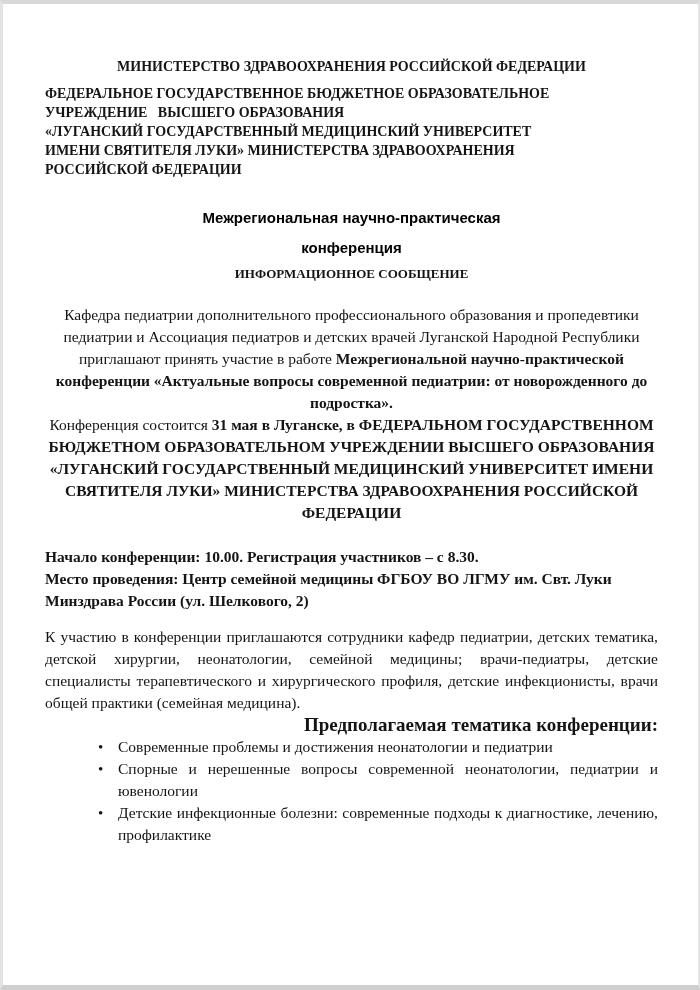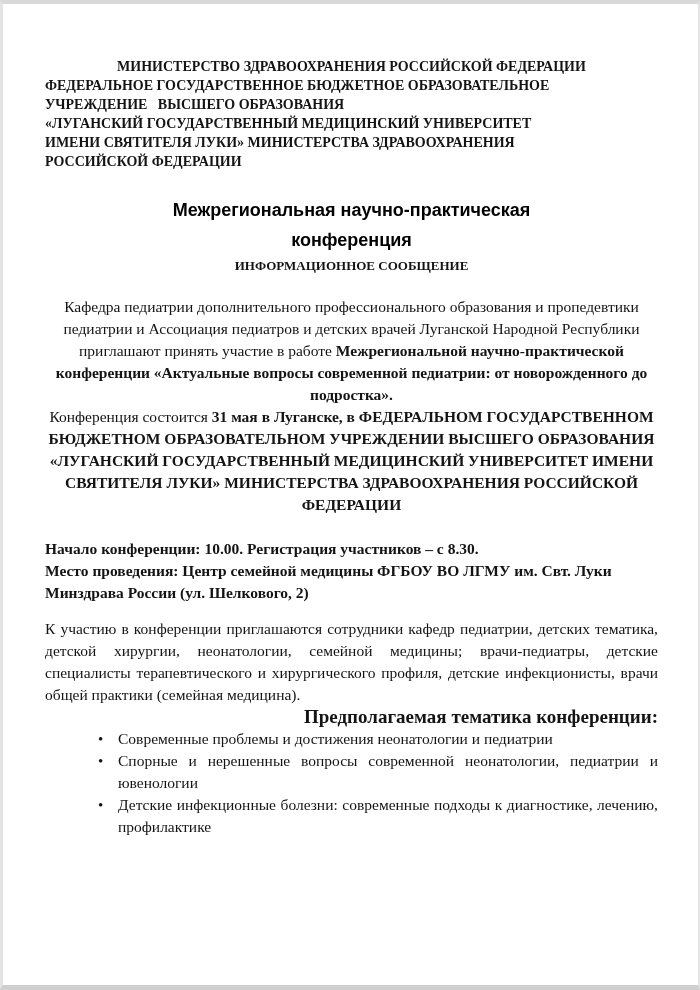--- a/index.html
+++ b/index.html
@@ -27,40 +27,40 @@
     height: 100%;
     padding: 54px 40px 0 42px;
   }
   p { margin: 0; }
 
   .ministry {
     font-weight: bold;
     font-size: 14px;
     line-height: 18px;
     text-align: center;
-    margin-bottom: 0;
+    margin-bottom: 8px;
   }
   .institution {
     font-weight: bold;
     font-size: 14px;
     line-height: 19px;
     text-align: left;
     white-space: pre-wrap;
     margin-bottom: 24px;
   }
   .association {
     font-size: 15.5px;
     line-height: 19px;
     text-align: center;
     margin-bottom: 24px;
   }
   .title-main {
     font-family: "Liberation Sans", sans-serif;
     font-weight: bold;
-    font-size: 18px;
+    font-size: 15px;
     line-height: 30px;
     text-align: center;
     color: #000000;
     white-space: pre-line;
     margin: 0 0 2px 0;
   }
   .title-red {
     font-family: "Liberation Sans", sans-serif;
     font-weight: bold;
     font-size: 22px;

